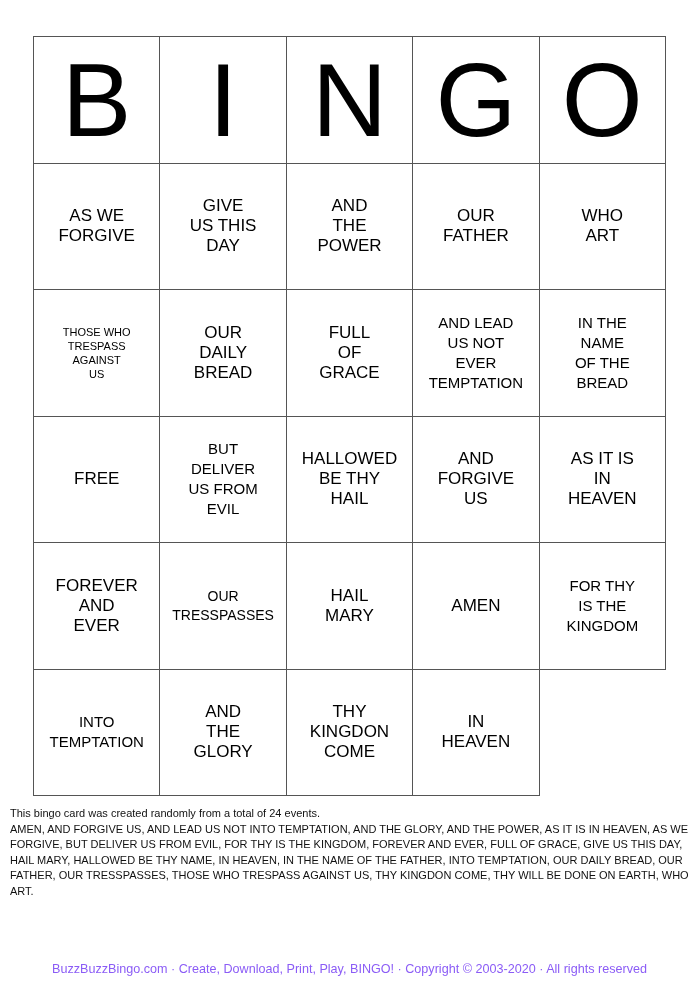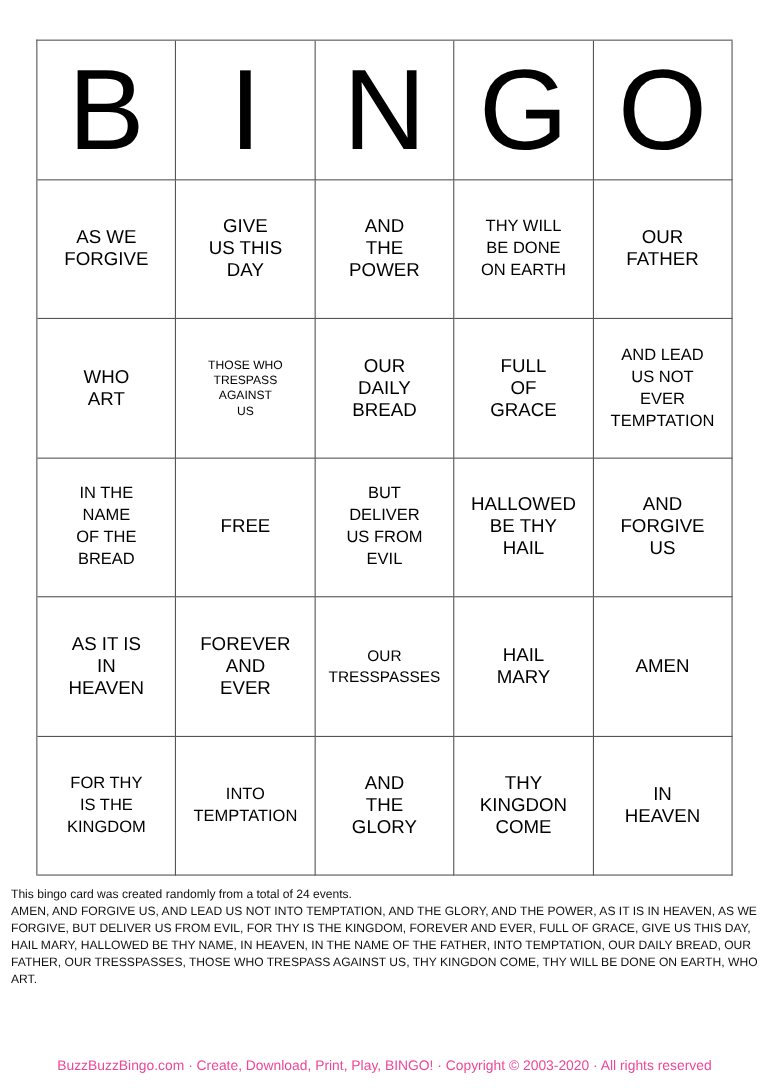--- a/index.html
+++ b/index.html
@@ -29,44 +29,41 @@
     .header {
       font-size: 104px; line-height: 1; font-weight: normal;
     }
     .events {
       position: absolute; left: 10px; top: 806px; width: 680px;
       font-size: 11px; line-height: 15.5px; color: #111;
     }
     .events p { margin: 0; }
     .footer {
       position: absolute; left: 0; top: 962px; width: 699px;
-      text-align: center; font-size: 12.6px; color: #ec4899;
+      text-align: center; font-size: 12.6px; color: #8b5cf6;
     }
   </style>
 </head>
 <body>
 
 <div class="card">
   <div class="cell header">B</div>
   <div class="cell header">I</div>
   <div class="cell header">N</div>
   <div class="cell header">G</div>
   <div class="cell header">O</div>
 
   <div class="cell">AS WE
 FORGIVE</div>
   <div class="cell">GIVE
 US THIS
 DAY</div>
   <div class="cell">AND
 THE
 POWER</div>
-  <div class="cell sm">THY WILL
-BE DONE
-ON EARTH</div>
   <div class="cell">OUR
 FATHER</div>
 
   <div class="cell">WHO
 ART</div>
   <div class="cell xs">THOSE WHO
 TRESPASS
 AGAINST
 US</div>
   <div class="cell">OUR

